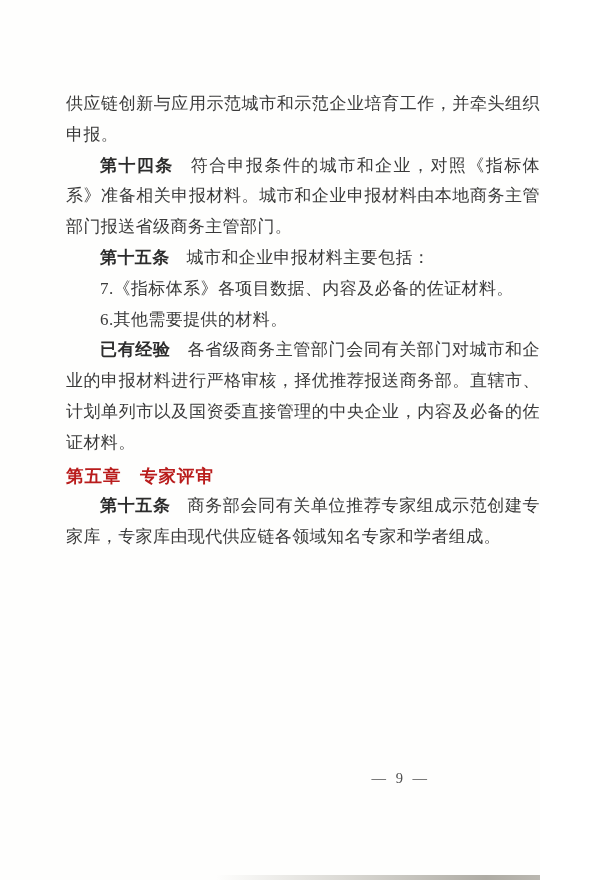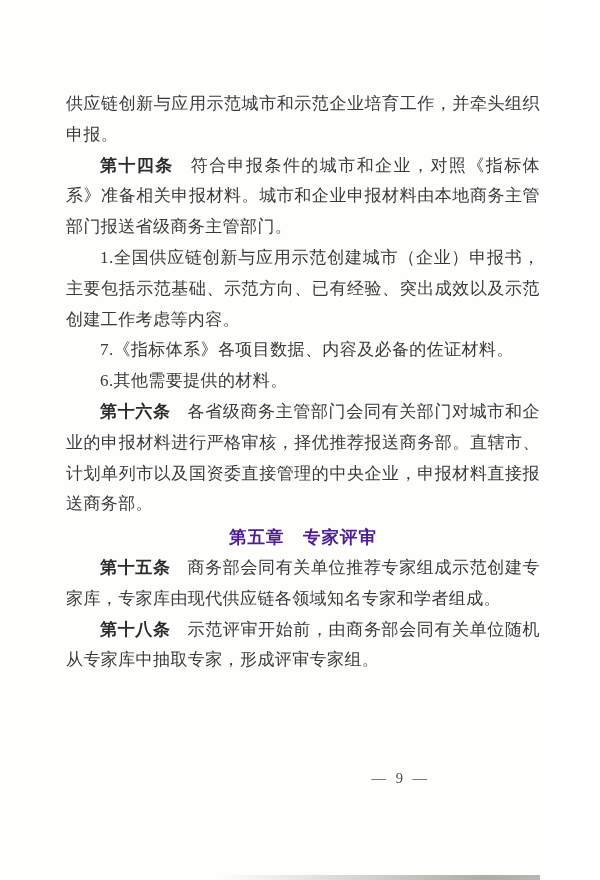--- a/index.html
+++ b/index.html
@@ -40,22 +40,22 @@
   }
   .article-lead:not(:empty) {
     margin-right: 1em;
   }
   .chapter-heading {
     margin: 2px 0 0 0;
     padding: 0;
     font-size: 17.5px;
     line-height: 30.8px;
     font-weight: 700;
-    color: #4c1d95;
-    text-align: center;
+    color: #b91c1c;
+    text-align: left;
     text-indent: 0;
     letter-spacing: 1px;
   }
   .page-number {
     position: absolute;
     top: 770px;
     right: 110px;
     font-size: 14.5px;
     letter-spacing: 3px;
     color: #4c4c4c;
@@ -96,34 +96,33 @@
 <body>
 
 <div class="page">
 
   <div class="content">
 
     <p class="para"><span class="article-lead"></span><span>供应链创新与应用示范城市和示范企业培育工作，并牵头组织申报。</span></p>
 
     <p class="para indent"><span class="article-lead">第十四条</span><span>符合申报条件的城市和企业，对照《指标体系》准备相关申报材料。城市和企业申报材料由本地商务主管部门报送省级商务主管部门。</span></p>
 
+    <p class="para indent"><span class="article-lead">第十五条</span><span>城市和企业申报材料主要包括：</span></p>
 
-    <p class="para indent"><span class="article-lead"></span><span>1.全国供应链创新与应用示范创建城市（企业）申报书，主要包括示范基础、示范方向、已有经验、突出成效以及示范创建工作考虑等内容。</span></p>
 
     <p class="para indent"><span class="article-lead"></span><span>7.《指标体系》各项目数据、内容及必备的佐证材料。</span></p>
 
     <p class="para indent"><span class="article-lead"></span><span>6.其他需要提供的材料。</span></p>
 
-    <p class="para indent"><span class="article-lead">第十六条</span><span>各省级商务主管部门会同有关部门对城市和企业的申报材料进行严格审核，择优推荐报送商务部。直辖市、计划单列市以及国资委直接管理的中央企业，申报材料直接报送商务部。</span></p>
+    <p class="para indent"><span class="article-lead">已有经验</span><span>各省级商务主管部门会同有关部门对城市和企业的申报材料进行严格审核，择优推荐报送商务部。直辖市、计划单列市以及国资委直接管理的中央企业，内容及必备的佐证材料。</span></p>
 
     <h2 class="chapter-heading">第五章　专家评审</h2>
 
     <p class="para indent"><span class="article-lead">第十五条</span><span>商务部会同有关单位推荐专家组成示范创建专家库，专家库由现代供应链各领域知名专家和学者组成。</span></p>
 
-    <p class="para indent"><span class="article-lead">第十八条</span><span>示范评审开始前，由商务部会同有关单位随机从专家库中抽取专家，形成评审专家组。</span></p>
 
 
   </div>
 
   <div class="page-number">— 9 —</div>
 
   <div class="artifact-vline"></div>
   <div class="artifact-speck"></div>
   <div class="artifact-bottom"></div>
 

